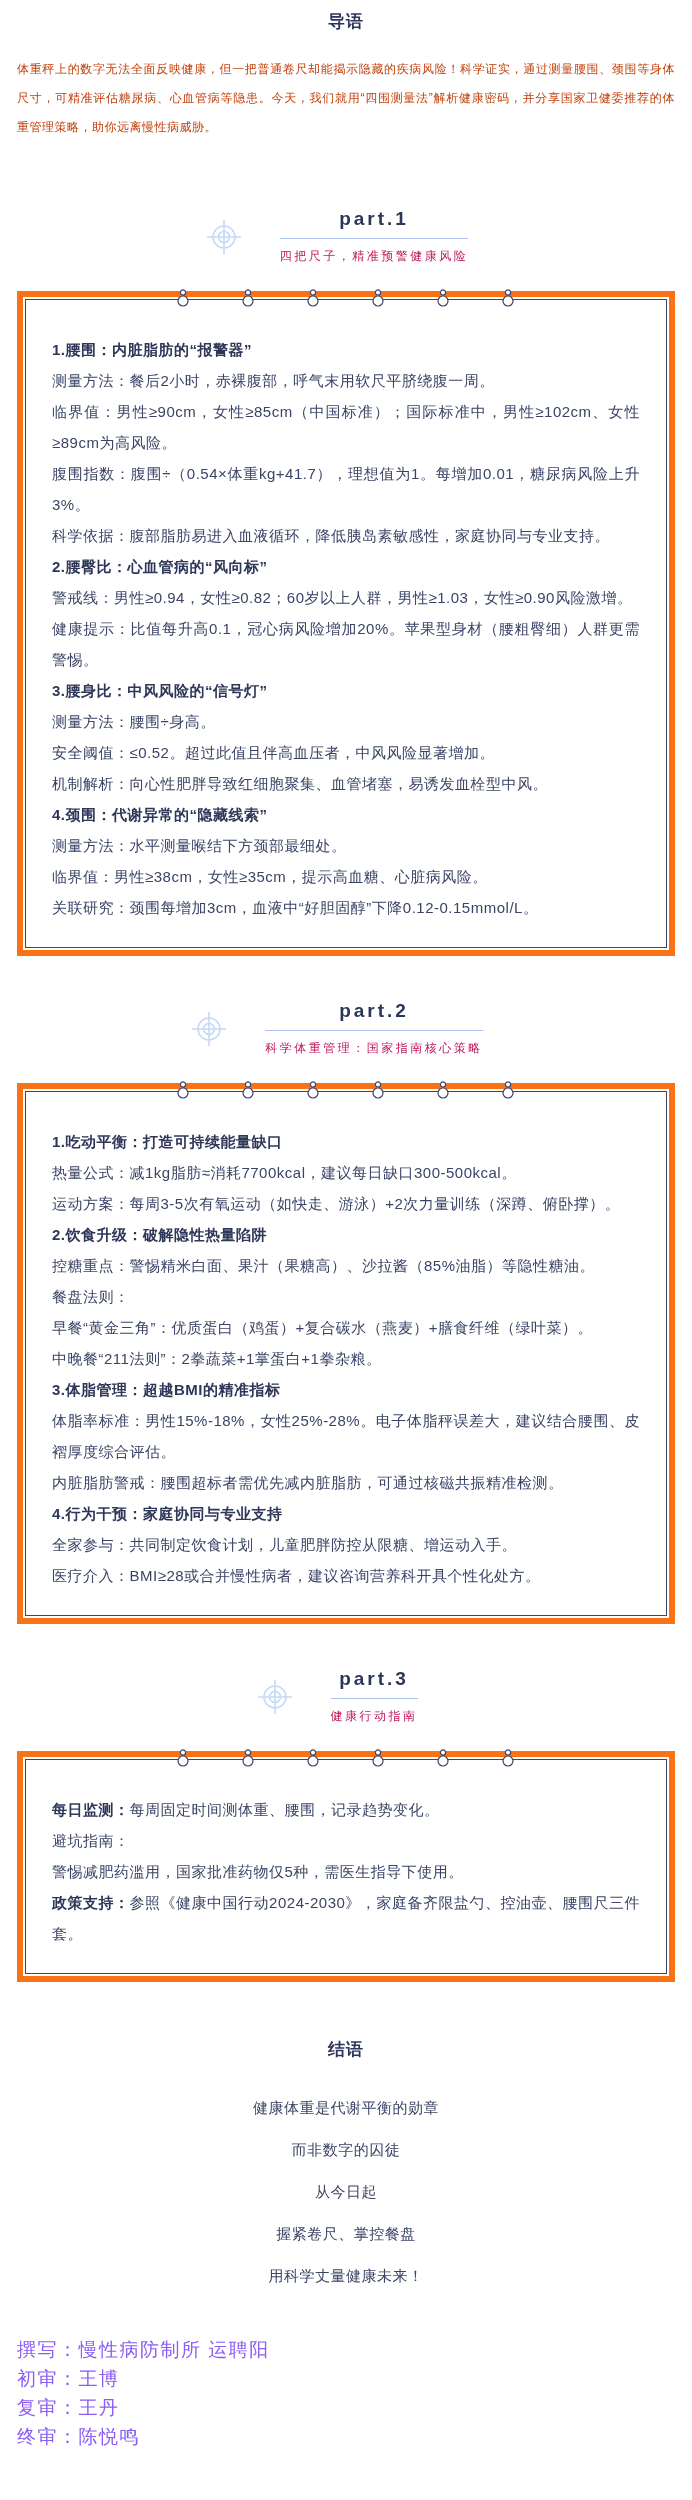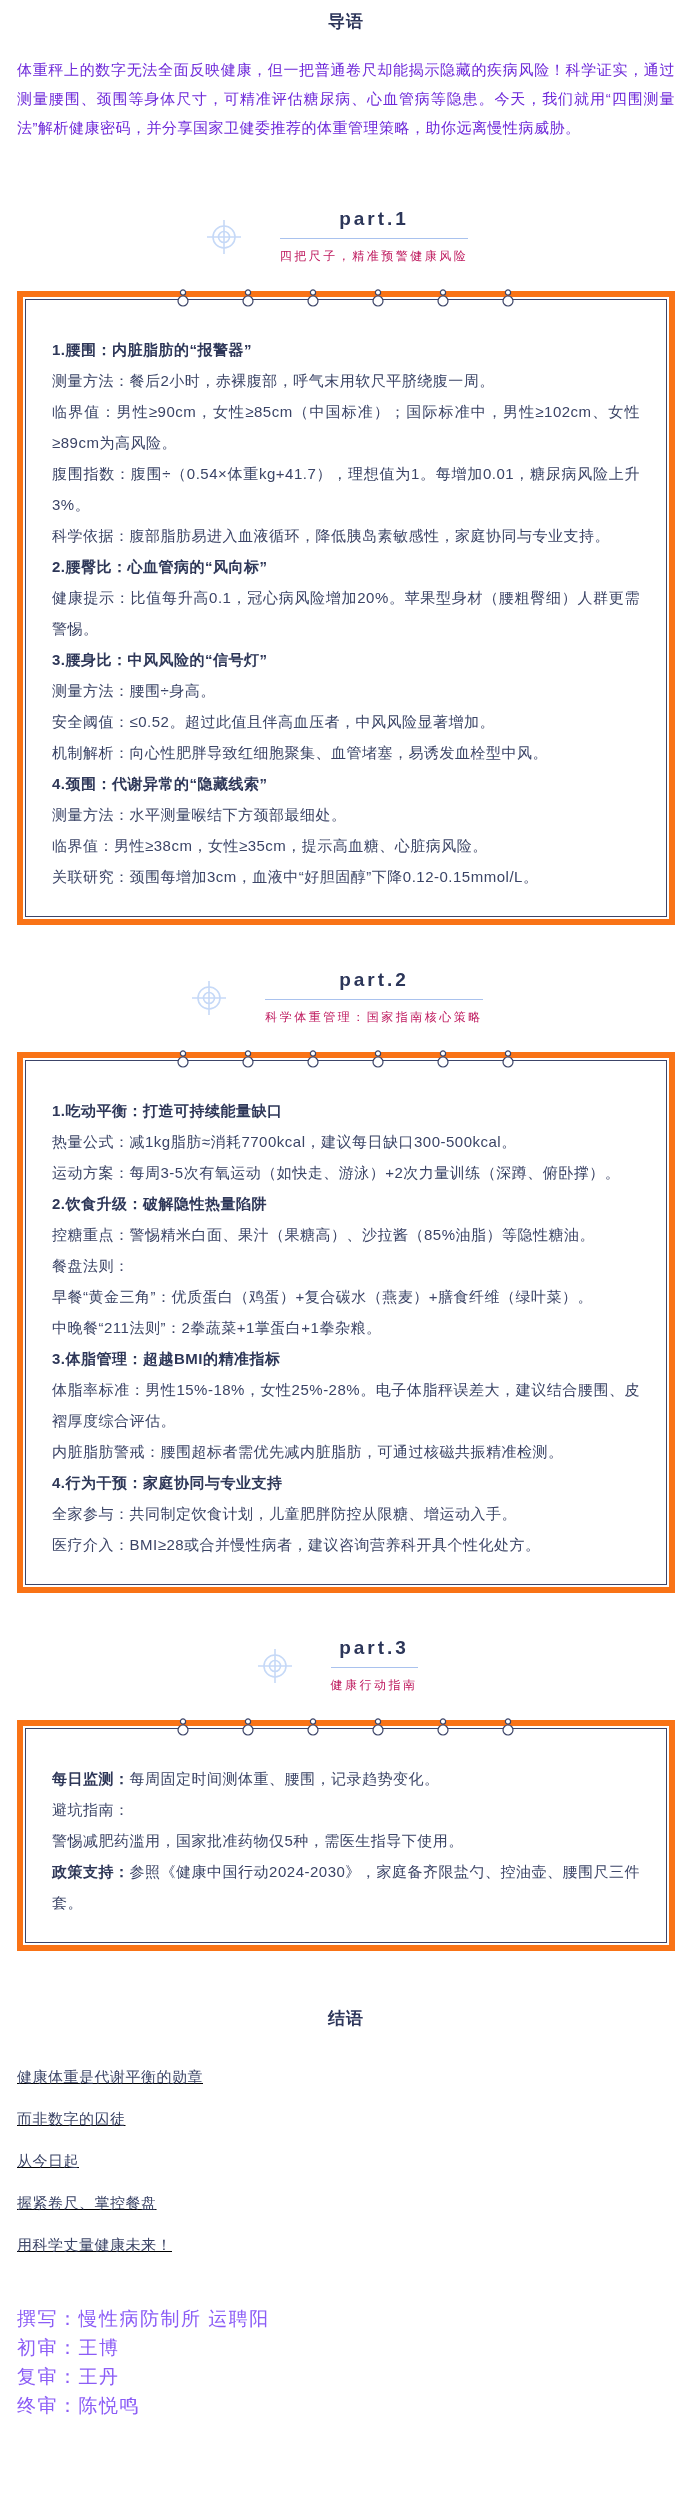--- a/index.html
+++ b/index.html
@@ -9,21 +9,21 @@
     -webkit-font-smoothing:antialiased;
   }
   .page{padding:0 17px;}
 
   
   .doc-title{
     margin:10px 0 0;text-align:center;
     font-size:17px;font-weight:bold;color:#2c355a;letter-spacing:1px;
   }
   .intro-p{
-    margin:22px 0 0;font-size:15px;line-height:29px;color:#6d28d9;
+    margin:22px 0 0;font-size:12px;line-height:29px;color:#c2410c;
     text-align:justify;letter-spacing:.5px;
   }
 
   
   .part-header{
     display:flex;justify-content:center;align-items:center;
     margin:66px auto 26px;
   }
   .part-header.tight{margin-top:44px;}
   .crosshair{width:36px;height:36px;margin-right:20px;flex:0 0 auto;}
@@ -57,21 +57,21 @@
     letter-spacing:.5px;text-align:justify;
   }
   .para.bold{font-weight:bold;color:#2e3758;}
   .para strong{font-weight:bold;color:#2e3758;}
 
   
   .conclusion-title{
     margin:56px 0 0;text-align:center;
     font-size:17px;font-weight:bold;color:#2c355a;letter-spacing:1px;
   }
-  .conclusion-lines{margin-top:26px;text-align:left;text-decoration:underline;}
+  .conclusion-lines{margin-top:26px;text-align:center;}
   .conclusion-lines .line-item{
     font-size:15px;color:#3b4466;line-height:42px;letter-spacing:.5px;
   }
 
   
   .credits{margin-top:38px;}
   .credits .line-item{
     font-size:19px;color:#8b5cf6;line-height:29px;letter-spacing:1.5px;
   }
 </style>
@@ -133,20 +133,21 @@
         </svg>
       </span>
       <div class="box-inner">
         <div class="box-content">
             <p class="para bold">1.腰围：内脏脂肪的“报警器”</p>
             <p class="para">测量方法：餐后2小时，赤裸腹部，呼气末用软尺平脐绕腹一周。</p>
             <p class="para">临界值：男性≥90cm，女性≥85cm（中国标准）；国际标准中，男性≥102cm、女性≥89cm为高风险。</p>
             <p class="para">腹围指数：腹围÷（0.54×体重kg+41.7），理想值为1。每增加0.01，糖尿病风险上升3%。</p>
             <p class="para">科学依据：腹部脂肪易进入血液循环，降低胰岛素敏感性，家庭协同与专业支持。</p>
             <p class="para bold">2.腰臀比：心血管病的“风向标”</p>
+            <p class="para">警戒线：男性≥0.94，女性≥0.82；60岁以上人群，男性≥1.03，女性≥0.90风险激增。</p>
             <p class="para">健康提示：比值每升高0.1，冠心病风险增加20%。苹果型身材（腰粗臀细）人群更需警惕。</p>
             <p class="para bold">3.腰身比：中风风险的“信号灯”</p>
             <p class="para">测量方法：腰围÷身高。</p>
             <p class="para">安全阈值：≤0.52。超过此值且伴高血压者，中风风险显著增加。</p>
             <p class="para">机制解析：向心性肥胖导致红细胞聚集、血管堵塞，易诱发血栓型中风。</p>
             <p class="para bold">4.颈围：代谢异常的“隐藏线索”</p>
             <p class="para">测量方法：水平测量喉结下方颈部最细处。</p>
             <p class="para">临界值：男性≥38cm，女性≥35cm，提示高血糖、心脏病风险。</p>
             <p class="para">关联研究：颈围每增加3cm，血液中“好胆固醇”下降0.12-0.15mmol/L。</p>
           </div>

